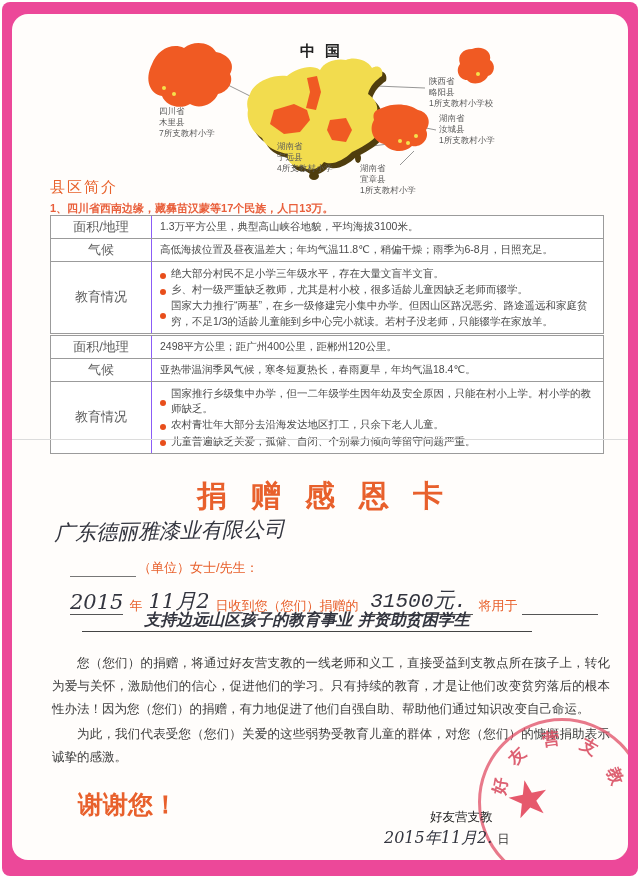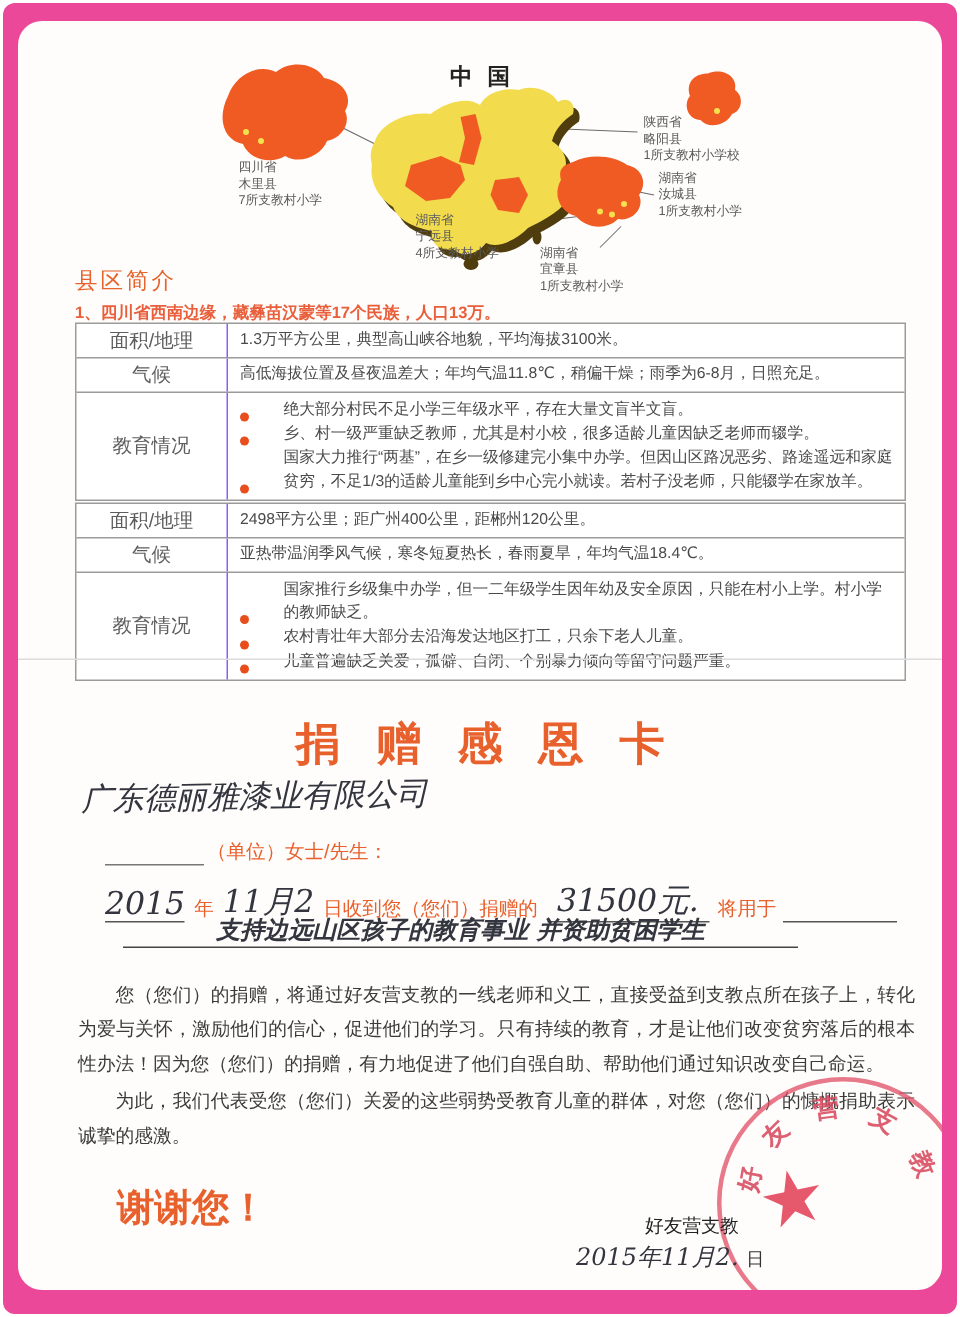--- a/index.html
+++ b/index.html
@@ -23,36 +23,36 @@
   .sec1-title{top:187px;}
   .sec2-title{top:320px;margin-top:16px;}
   .tbl{position:absolute;left:38px;width:552px;border:1px solid #9b9b9b;background:#fff;}
   .tbl1{top:201px;}
   .tbl2{top:321px;}
   .trow{display:flex;border-top:1px solid #9b9b9b;}
   .trow:first-child{border-top:none;}
   .tlabel{width:100px;flex:0 0 100px;display:flex;align-items:center;justify-content:center;
           color:#5d5d5d;font-size:13px;border-right:1px solid #8b5cf6;padding:2px 0;}
   .tcontent{flex:1;padding:3px 8px;font-size:10.5px;color:#4a4a4a;line-height:1.45;}
-  .bullet-line{display:flex;align-items:flex-end;margin:1px 0;gap:18px;}
+  .bullet-line{display:flex;align-items:center;margin:1px 0;}
   .dot{width:6px;height:6px;border-radius:50%;background:#E84E1B;flex:0 0 6px;margin:4px 5px 0 0;}
 
   
   .card-title{position:absolute;left:0;right:0;top:462px;text-align:center;font-size:30px;
               font-weight:bold;color:#E8602C;letter-spacing:24px;text-indent:24px;}
   .hand{font-family:"DejaVu Serif",serif;font-style:italic;color:#33353f;}
   .company{position:absolute;left:42px;top:503px;font-size:21px;transform:rotate(-1deg);}
   .unit-line{position:absolute;left:58px;top:545px;font-size:13px;color:#E8602C;}
   .unit-blank{display:inline-block;width:66px;border-bottom:1px solid #777;height:13px;
               vertical-align:bottom;margin-right:2px;}
   .date-line{position:absolute;left:58px;top:572px;right:30px;font-size:13px;color:#E8602C;
              display:flex;align-items:flex-end;white-space:nowrap;}
   .date-line .hand{font-size:21px;}
   .hl{border-bottom:1px solid #555;display:inline-block;text-align:center;}
-  .amount{min-width:108px;}
+  .amount{min-width:108px;font-family:Liberation Mono, monospace;}
   .tail-line{flex:1;border-bottom:1px solid #555;height:15px;margin-left:4px;}
   .gap{display:inline-block;width:6px;}
   .purpose-line{position:absolute;left:70px;top:596px;width:450px;border-bottom:1.4px solid #444;
                 text-align:center;}
   .purpose-line .hand{font-size:16px;font-weight:bold;}
   .paras{position:absolute;left:40px;top:638px;width:558px;font-size:12.5px;color:#3b3b3b;
          line-height:1.84;text-align:justify;}
   .paras p{margin:0 0 2px 0;text-indent:2em;}
   .thanks{position:absolute;left:66px;top:774px;font-size:25px;font-weight:bold;color:#E8602C;}
   .signature{position:absolute;left:418px;top:795px;font-size:12.5px;color:#222;z-index:5;}

